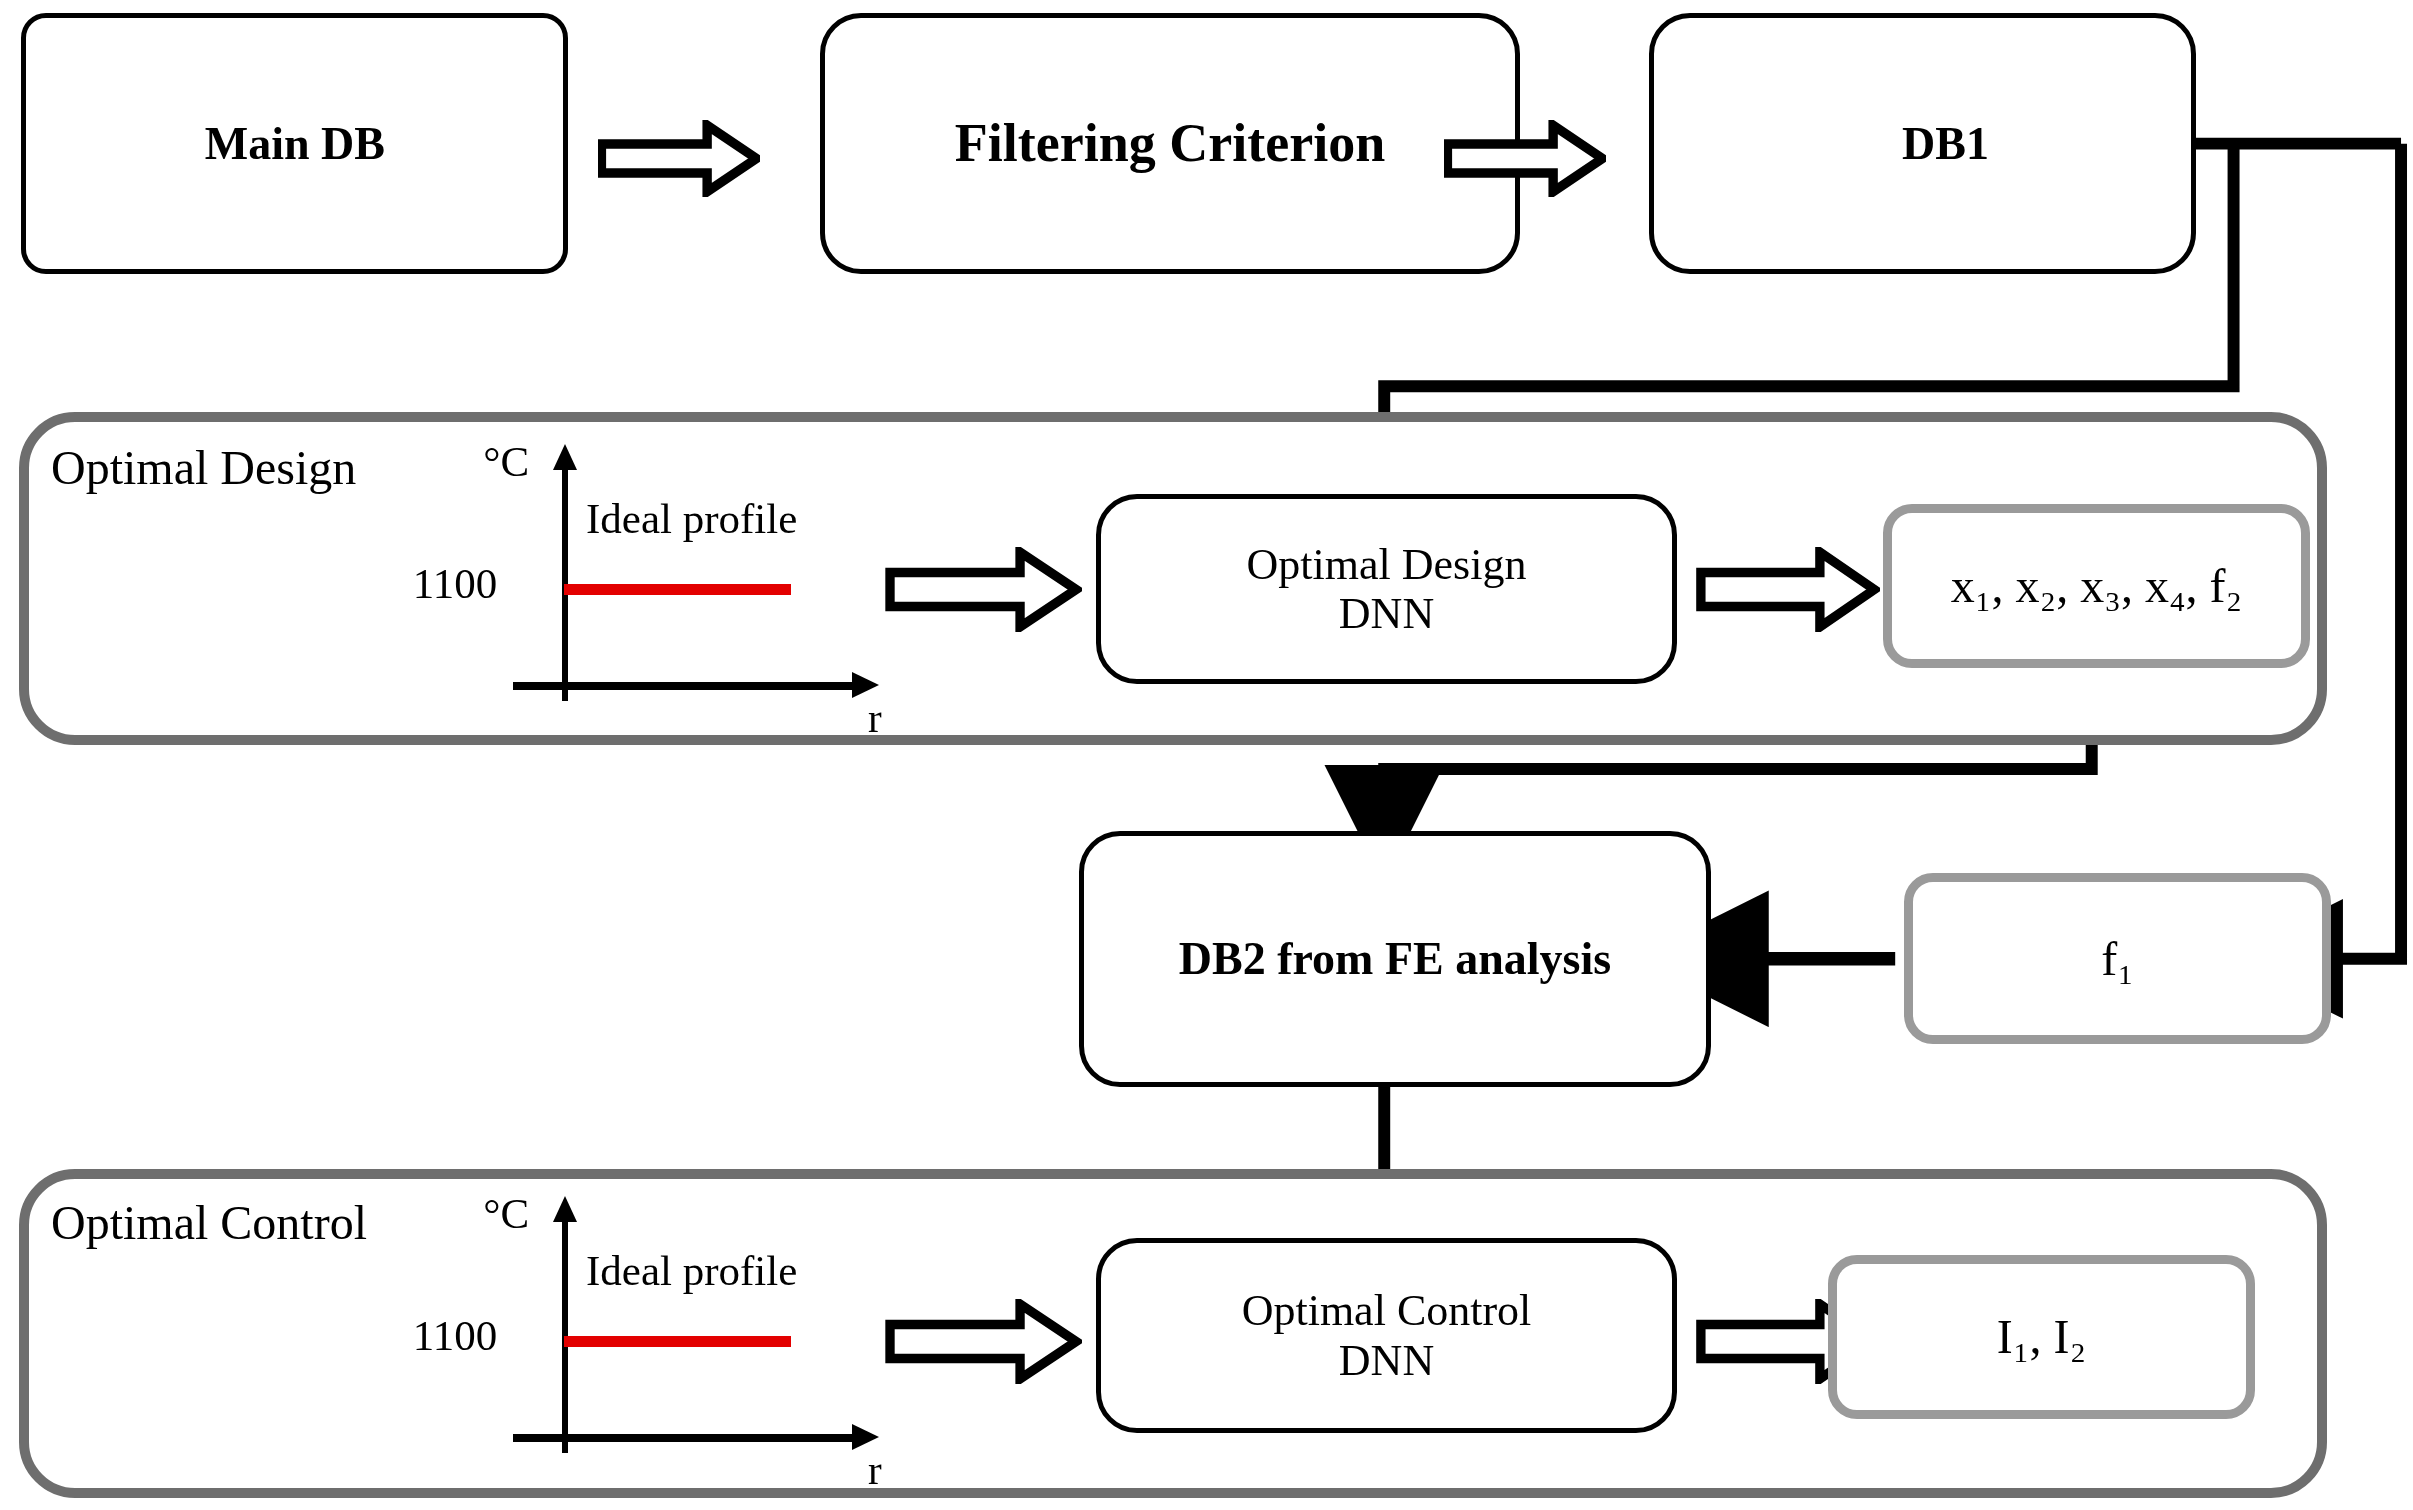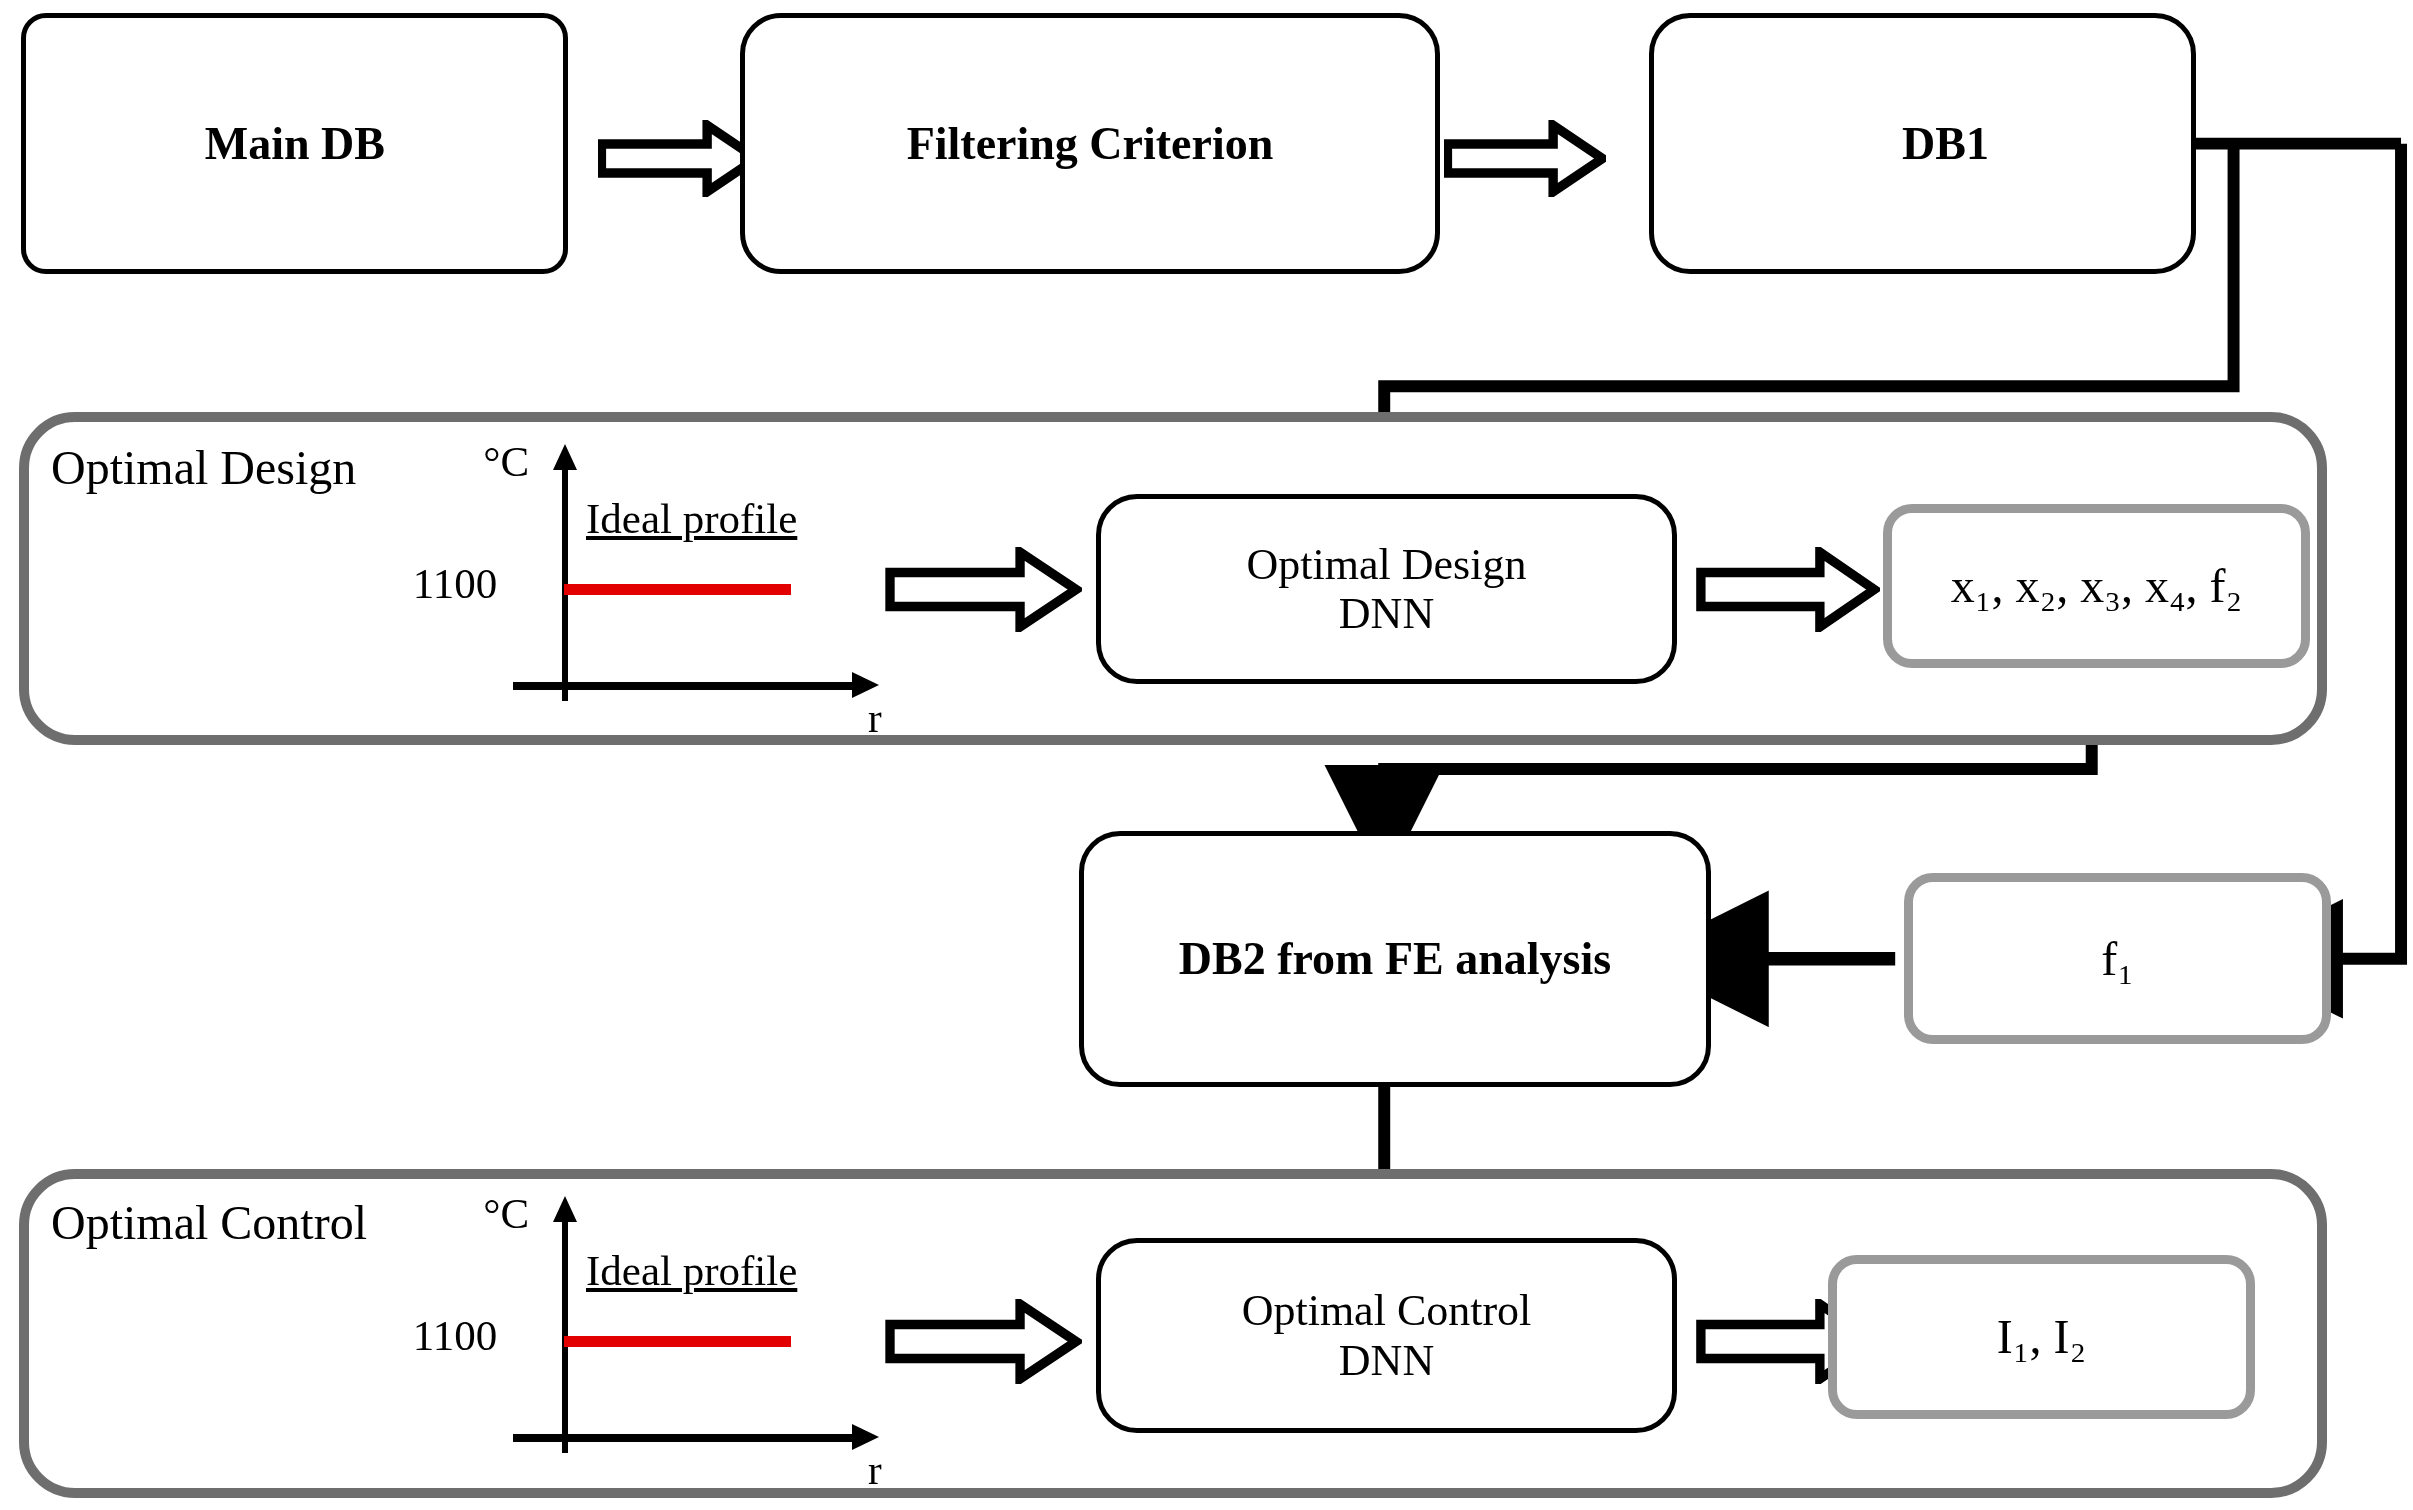--- a/index.html
+++ b/index.html
@@ -30,21 +30,21 @@
     position:absolute;white-space:nowrap;color:#000;
   }
 
   
   .mini{position:absolute;}
   .mini .axis-v{position:absolute;background:#000;width:6px;}
   .mini .axis-h{position:absolute;background:#000;height:7.7px;}
   .mini .degc{position:absolute;white-space:nowrap;}
   .mini .ylab{position:absolute;white-space:nowrap;text-align:center;}
   .mini .xlab{position:absolute;white-space:nowrap;}
-  .mini .ideal{position:absolute;white-space:nowrap;text-decoration:underline;}
+  .mini .ideal{position:absolute;white-space:nowrap;}
   .mini .redline{position:absolute;background:#e30000;height:11px;}
   .mini .arrow-up{
     position:absolute;width:0;height:0;
     border-left:12px solid transparent;border-right:12px solid transparent;
     border-bottom:26px solid #000;
   }
   .mini .arrow-right{
     position:absolute;width:0;height:0;
     border-top:13.7px solid transparent;border-bottom:13.7px solid transparent;
     border-left:27px solid #000;
@@ -82,21 +82,21 @@
   <div class="node black t-bold" style="left:21.4px;top:13px;width:547px;height:261px;font-size:46px;border-radius:25px;">
     <span>Main DB</span>
   </div>
 
   <div class="blockarrow" style="left:598px;top:120px;width:162px;height:77px;">
     <svg viewBox="0 0 190 90" width="162" height="77">
       <path d="M4,28 L128,28 L128,6 L186,45 L128,84 L128,62 L4,62 Z" fill="#fff" stroke="#000" stroke-width="11" stroke-linejoin="miter"></path>
     </svg>
   </div>
 
-  <div class="node black t-bold" style="left:740px;top:13px;width:700px;height:261px;font-size:46px;">
+  <div class="node black t-bold" style="left:820px;top:13px;width:700px;height:261px;font-size:54px;">
     <span>Filtering Criterion</span>
   </div>
 
   <div class="blockarrow" style="left:1444px;top:120px;width:162px;height:77px;">
     <svg viewBox="0 0 190 90" width="162" height="77">
       <path d="M4,28 L128,28 L128,6 L186,45 L128,84 L128,62 L4,62 Z" fill="#fff" stroke="#000" stroke-width="11" stroke-linejoin="miter"></path>
     </svg>
   </div>
 
   <div class="node black t-bold" style="left:1649px;top:13px;width:547px;height:261px;font-size:46px;padding-left:46px;">

